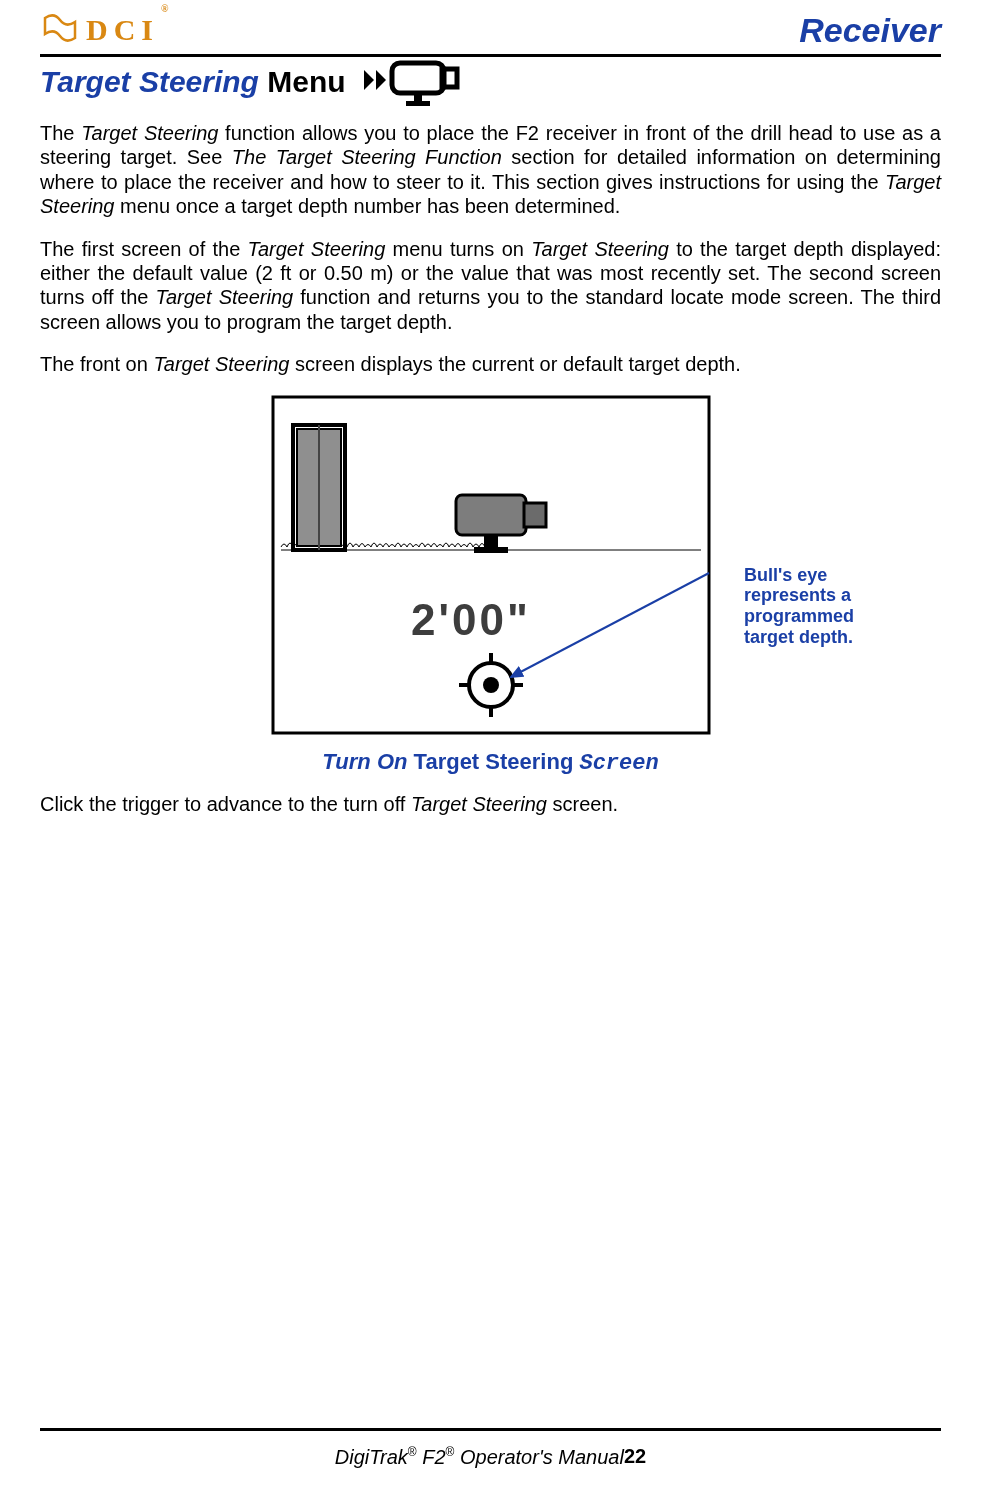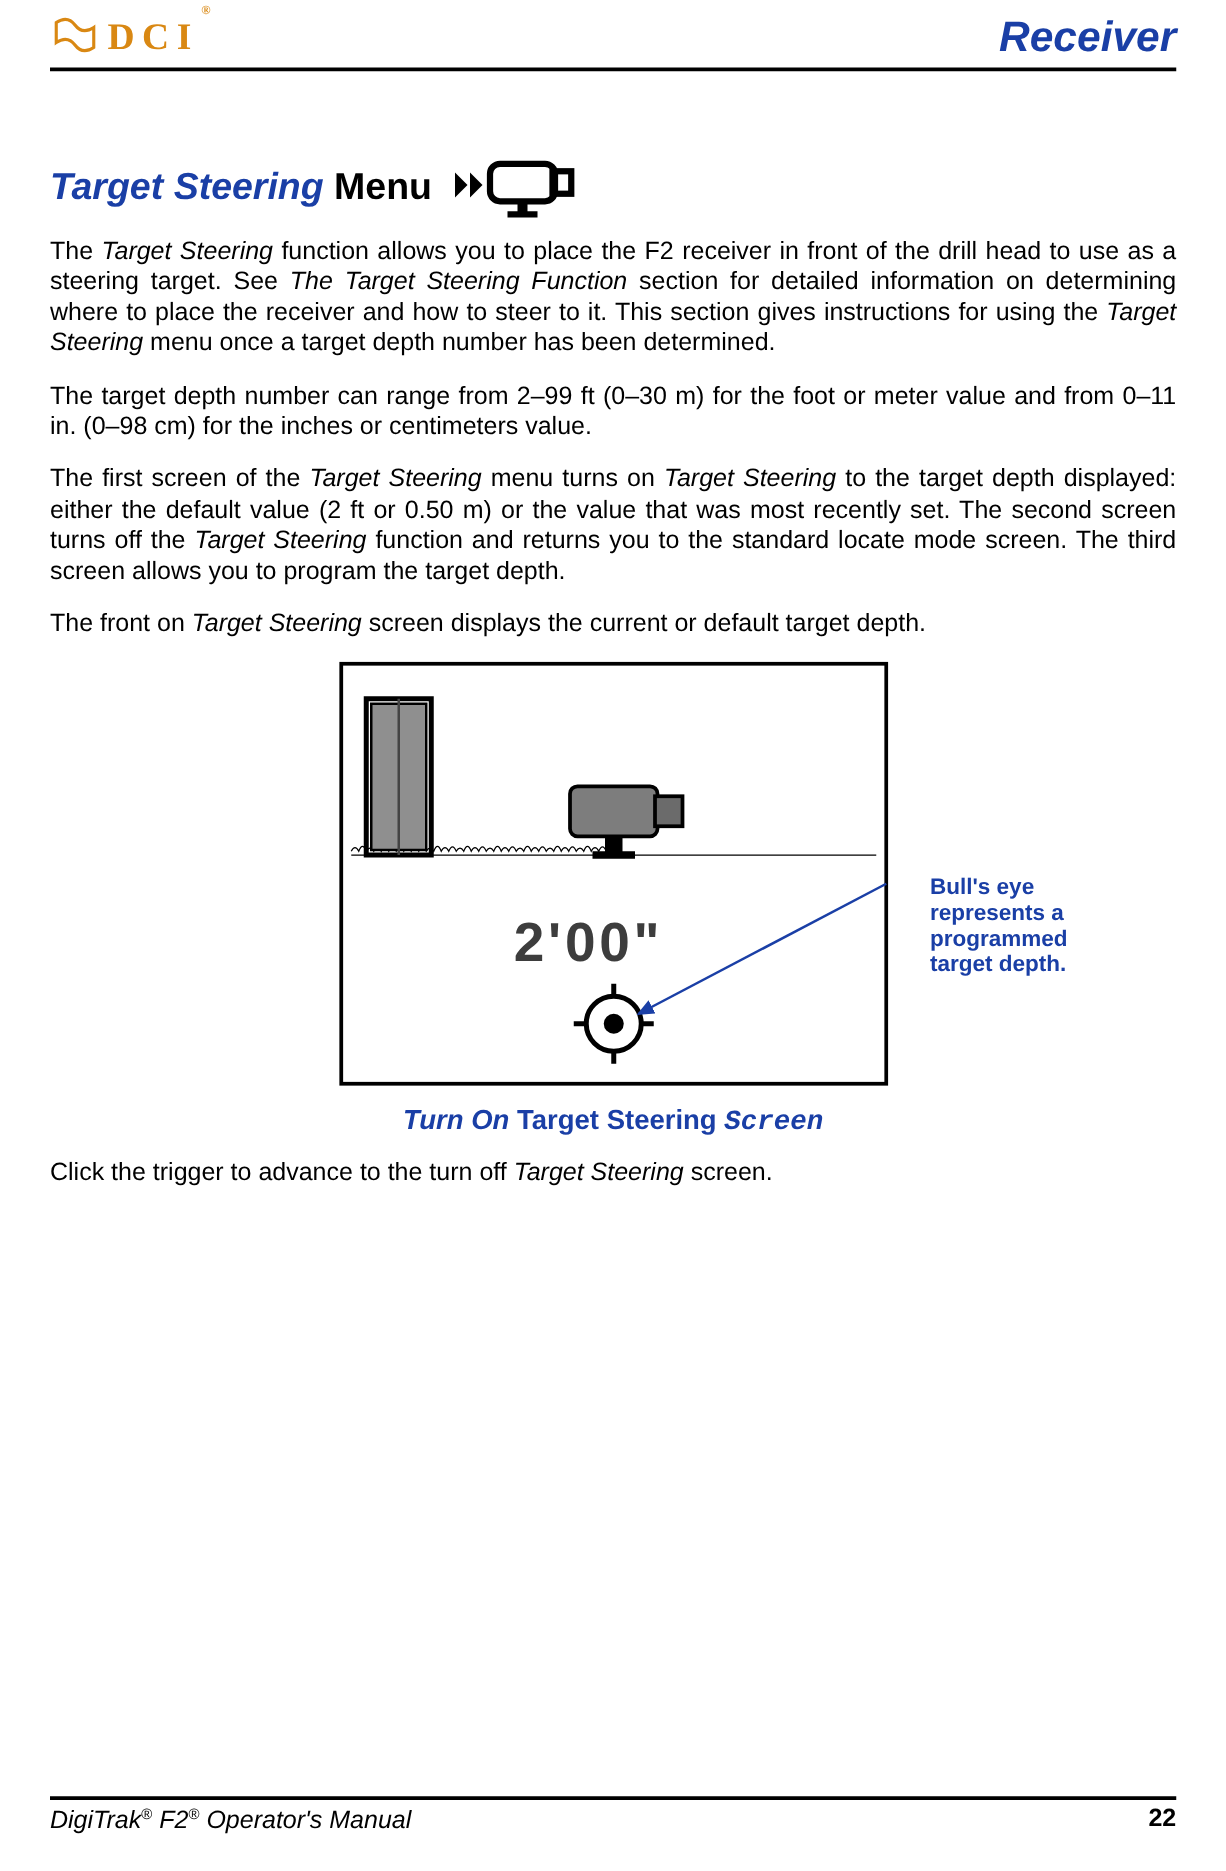--- a/index.html
+++ b/index.html
@@ -47,21 +47,20 @@
   }
   .header-right {
     color: #1a3fa6;
     font-family: Arial, sans-serif;
     font-style: italic;
     font-weight: bold;
     font-size: 34px;
   }
   .content {
     flex: 1;
-    padding-top: 68px;
   }
   h1.section {
     font-family: Arial, sans-serif;
     font-size: 30px;
     margin: 0 0 14px 0;
     font-weight: bold;
     display: flex;
     align-items: center;
     gap: 16px;
   }
@@ -106,23 +105,23 @@
     font-weight: bold;
     color: #1a3fa6;
     line-height: 1.15;
     position: absolute;
     left: 680px;
     top: 170px;
     margin-left: 24px;
   }
   .footer {
     border-top: 3px solid #000;
-    padding-top: 4px;
-    display: flex;
-    justify-content: space-between;
+    padding-top: 14px;
+    display: flex;
+    justify-content: center;
     font-style: italic;
     font-size: 20px;
     margin-bottom: 28px;
   }
   .sup { font-size: 12px; vertical-align: super; font-style: normal; }
   .footer-right { font-style: normal; font-weight: bold; }
   .menu-icon svg { display:block; }
 </style>
 </head>
 <body>
@@ -155,21 +154,20 @@
           <rect x="52" y="36" width="8" height="10" fill="#000"></rect>
           <rect x="44" y="44" width="24" height="5" fill="#000"></rect>
         </svg>
       </span>
     </h1>
 
     <p class="body">
       <span>The </span><span class="ital">Target Steering</span><span> function allows you to place the F2 receiver in front of the drill head to use as a steering target. See </span><span class="ital">The Target Steering Function</span><span> section for detailed information on determining where to place the receiver and how to steer to it. This section gives instructions for using the </span><span class="ital">Target Steering</span><span> menu once a target depth number has been determined.</span>
     </p>
 
-    <p class="body">The target depth number can range from 2–99 ft (0–30 m) for the foot or meter value and from 0–11 in. (0–98 cm) for the inches or centimeters value.</p>
 
     <p class="body">
       <span>The first screen of the </span><span class="ital">Target Steering</span><span> menu turns on </span><span class="ital">Target Steering</span><span> to the target depth displayed: either the default value (2 ft or 0.50 m) or the value that was most recently set. The second screen turns off the </span><span class="ital">Target Steering</span><span> function and returns you to the standard locate mode screen. The third screen allows you to program the target depth.</span>
     </p>
 
 
     <p class="body">
       <span>The front on </span><span class="ital">Target Steering</span><span> screen displays the current or default target depth.</span>
     </p>
 

